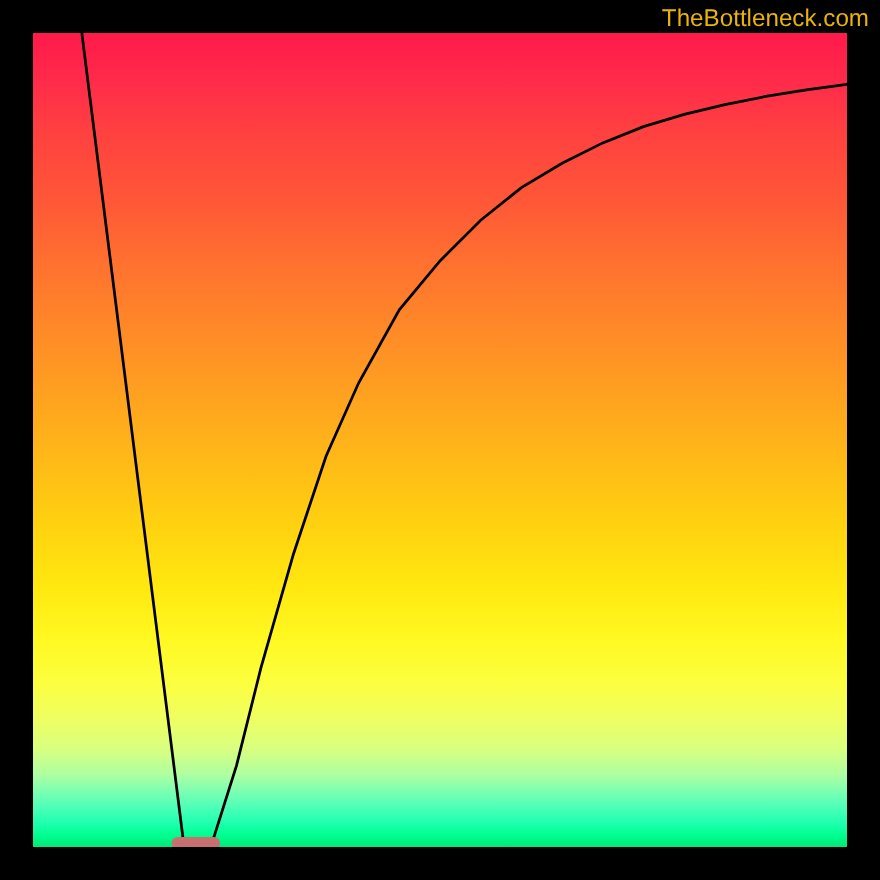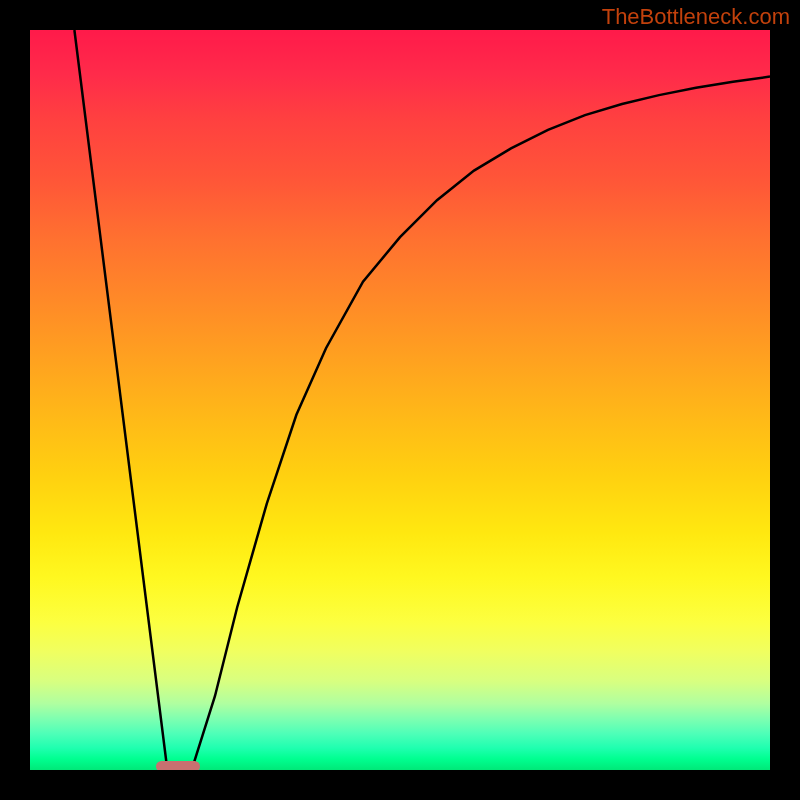--- a/index.html
+++ b/index.html
@@ -8,21 +8,21 @@
     height: 800px;
     background: #000;
     position: relative;
     overflow: hidden;
     font-family: Arial, sans-serif;
   }
   .attribution {
     position: absolute;
     top: 4px;
     right: 10px;
-    color: #c2410c;
+    color: #eab308;
     font-size: 22px;
     font-weight: normal;
     z-index: 10;
   }
   .plot-area {
     position: absolute;
     top: 30px;
     left: 30px;
     width: 740px;
     height: 740px;

